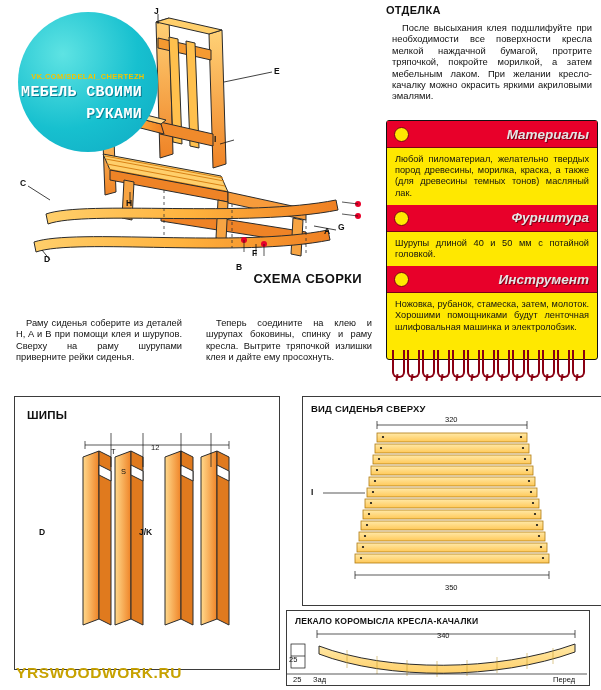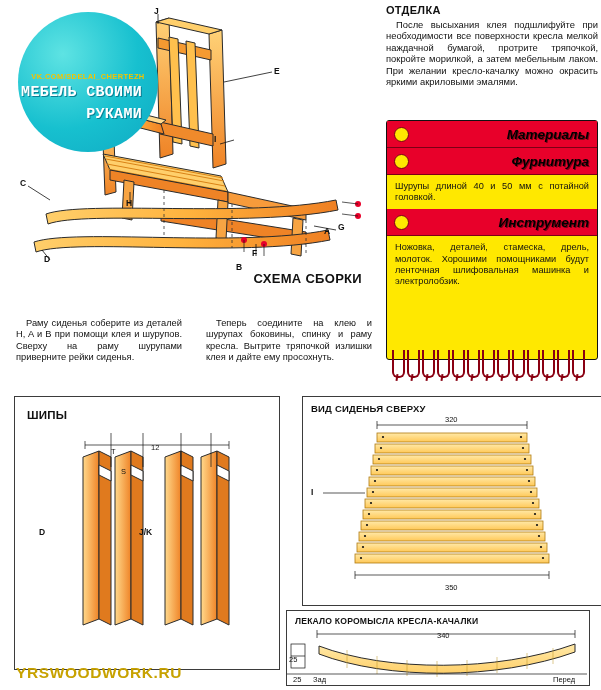--- a/index.html
+++ b/index.html
@@ -15,38 +15,38 @@
   .panel-title{
     font-weight:bold;font-size:10px;letter-spacing:.2px;
   }
 
   
   #finish-block{position:absolute;left:386px;top:4px;width:212px;}
   #finish-block h3{
     margin:0 0 3px 0;font-size:11px;font-weight:bold;letter-spacing:.3px;
   }
   #finish-block p{
-    margin:0;font-size:9.4px;line-height:11.4px;text-align:justify;
+    margin:6px;font-size:9.4px;line-height:11.4px;text-align:justify;
     text-indent:10px;
   }
 
   
   #notebook{
     position:absolute;left:386px;top:120px;width:210px;height:260px;
   }
   .nb-sheet{
     position:absolute;left:0;top:0;width:210px;height:238px;
     background:#ffe800;border:1px solid #111;border-radius:3px;
   }
   .nb-hdr{
     position:relative;height:26px;background:#e8002a;border-bottom:1px solid #7b0015;
     display:flex;align-items:center;justify-content:flex-end;
   }
   .nb-hdr .lbl{
-    color:#000000;font-size:13.5px;font-weight:bold;font-style:italic;
+    color:#e5e5e5;font-size:13.5px;font-weight:bold;font-style:italic;
     padding-right:8px;text-shadow:1px 1px 0 #7b0015;
   }
   .nb-hdr .dot{
     position:absolute;left:7px;top:6px;width:13px;height:13px;border-radius:50%;
     background:#ffe800;border:1px solid #7b0015;
   }
   .nb-body{
     padding:6px 8px 6px 8px;font-size:9.2px;line-height:11.2px;
     text-align:justify;color:#111;
   }
@@ -251,32 +251,33 @@
         <span class="lbl" style="position:static;"></span>
 
         <span class="lbl" style="position:static;"></span>
 
         <span class="lbl" style="position:static;"></span>
 
         <span class="lbl" style="position:static;"></span>
 
         <span class="lbl">Материалы</span>
       </div>
+      <div class="nb-body">Любой пиломатериал, желательно твердых пород древесины, морилка, краска, а также (для древесины темных тонов) масляный лак.</div>
 
       <div class="nb-hdr">
         <span class="dot"></span>
         <span class="lbl">Фурнитура</span>
       </div>
       <div class="nb-body">Шурупы длиной 40 и 50 мм с потайной головкой.</div>
 
       <div class="nb-hdr">
         <span class="dot"></span>
         <span class="lbl">Инструмент</span>
       </div>
-      <div class="nb-body">Ножовка, деталей, стамеска, дрель, молоток. Хорошими помощниками будут ленточная шлифовальная машинка и электролобзик.</div>
+      <div class="nb-body">Ножовка, рубанок, стамеска, затем, молоток. Хорошими помощниками будут ленточная шлифовальная машинка и электролобзик.</div>
     </div>
 
     <div id="spiral">
       <span class="coil" style="left:6px"></span>
         <span class="coil" style="left:21px"></span>
       <span class="coil" style="left:36px"></span>
         <span class="coil" style="left:51px"></span>
       <span class="coil" style="left:66px"></span>
         <span class="coil" style="left:81px"></span>
       <span class="coil" style="left:96px"></span>

